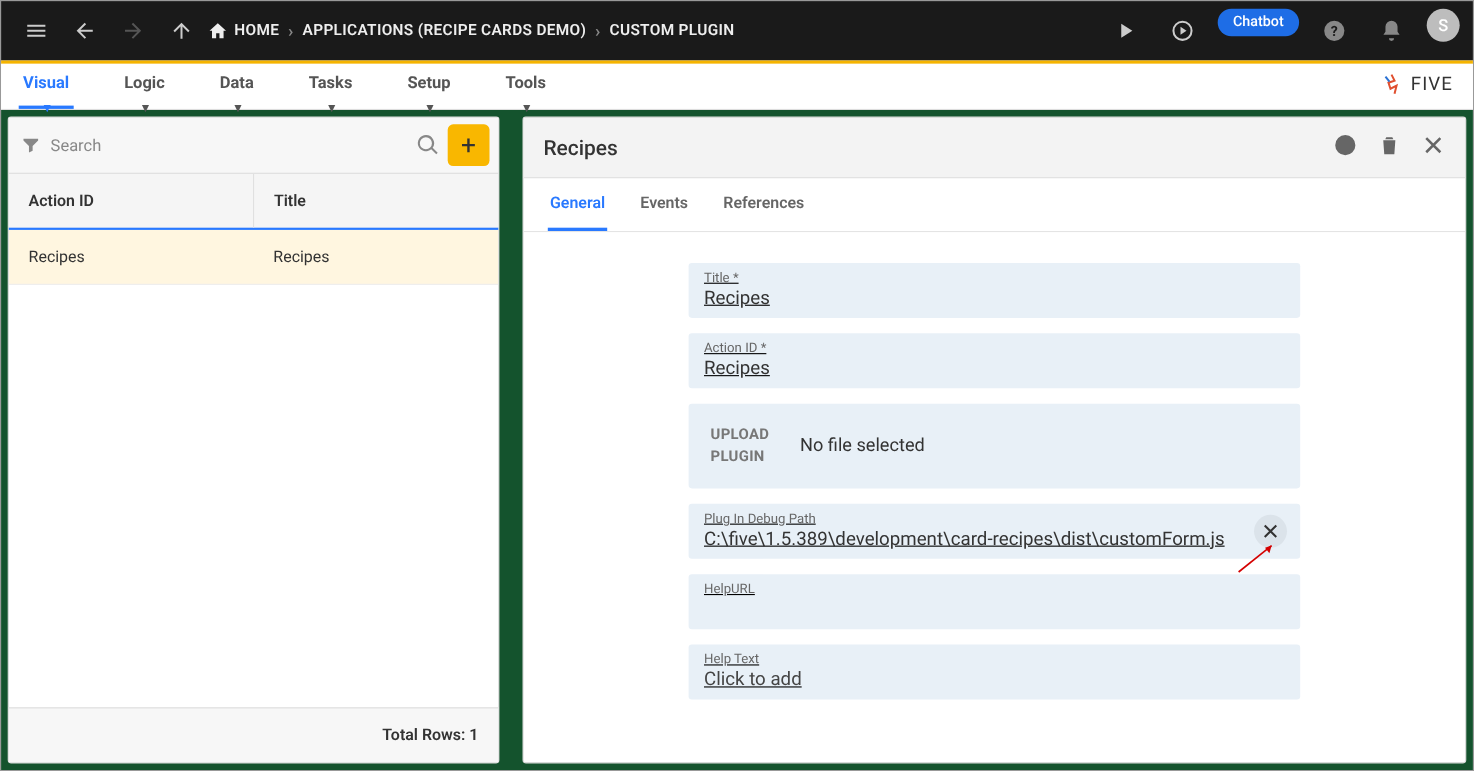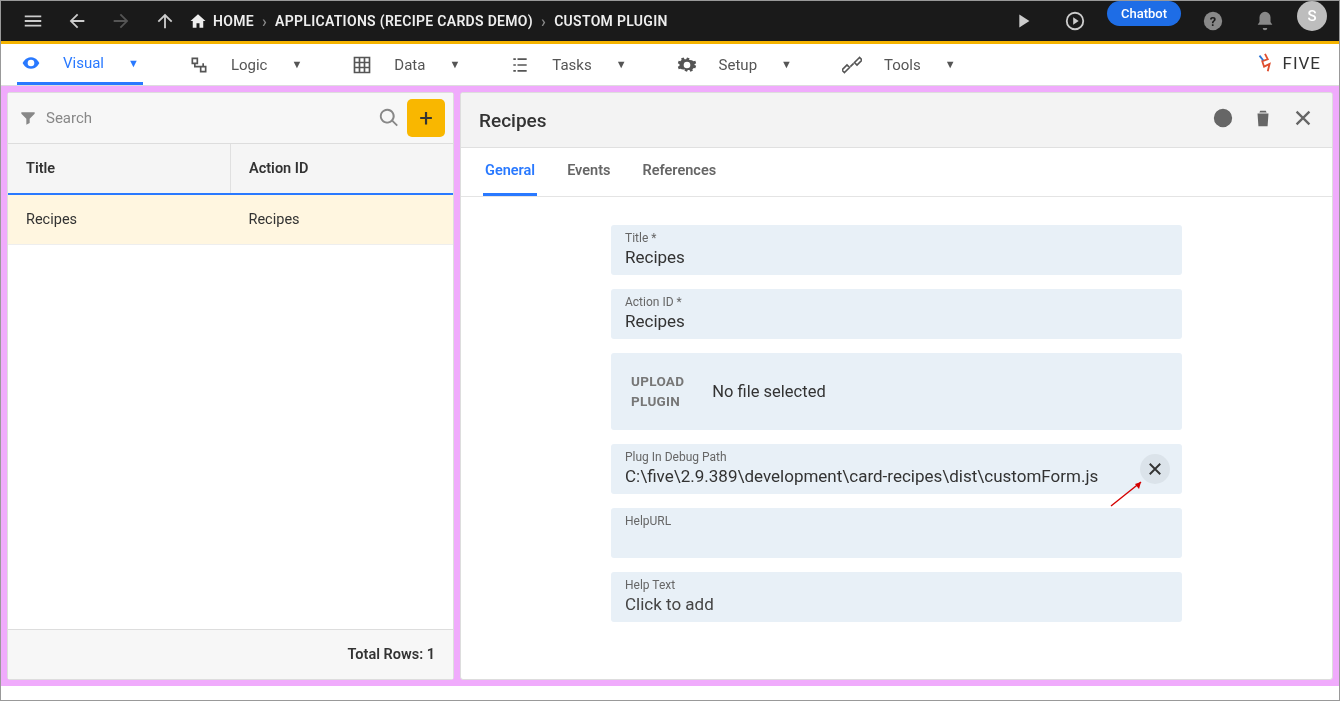--- a/index.html
+++ b/index.html
@@ -1,41 +1,41 @@
 <!DOCTYPE html>
 <html><head>
 <meta charset="utf-8">
 <style>
   * { box-sizing: border-box; margin: 0; padding: 0; font-family: Roboto, Arial, sans-serif; }
   body { width: 1340px; height: 701px; background: #fff; overflow: hidden; border: 1px solid #999; }
   
   
-  .topbar { height: 40px; background: #1a1a1a; display: flex; align-items: center; color: #fff; padding: 0 12px; justify-content: space-between; }
+  .topbar { height: 54px; background: #1a1a1a; display: flex; align-items: center; color: #fff; padding: 0 12px; justify-content: space-between; }
   .topbar-left { display: flex; align-items: center; gap: 4px; }
   .topbar-right { display: flex; align-items: flex-start; gap: 12px; }
   .icon-btn { width: 40px; height: 40px; display: flex; align-items: center; justify-content: center; color: #ccc; cursor: pointer; border-radius: 50%; }
   .icon-btn svg { width: 22px; height: 22px; fill: currentColor; }
   .icon-btn.disabled { color: #555; cursor: default; }
   .breadcrumb { display: flex; align-items: center; gap: 8px; font-size: 14px; font-weight: 600; letter-spacing: 0.3px; }
   .breadcrumb .chev { color: #888; font-size: 16px; }
   .breadcrumb .crumb { color: #eee; cursor: pointer; }
   .chatbot-btn { background: #1e6de6; color: #fff; padding: 5px 14px; border-radius: 14px; font-size: 13px; font-weight: 500; cursor: pointer; }
   .avatar { width: 30px; height: 30px; border-radius: 50%; background: #bdbdbd; color: #fff; display: flex; align-items: center; justify-content: center; font-weight: 500; font-size: 15px; }
   .yellow-strip { height: 3px; background: #f5b400; }
   
   
   .menubar { height: 42px; background: #fff; display: flex; align-items: center; padding: 0 16px; gap: 42px; border-bottom: 1px solid #ddd; position: relative; }
-  .menu-item { display: flex; align-items: center; gap: 22px; font-size: 15px; font-weight: 400; color: #555; cursor: pointer; height: 100%; padding: 0 4px; }
+  .menu-item { display: flex; align-items: center; gap: 8px; font-size: 15px; font-weight: 700; color: #555; cursor: pointer; height: 100%; padding: 0 4px; flex-direction: column; }
   .menu-item.active { color: #2979ff; border-bottom: 3px solid #2979ff; }
   .menu-item svg { width: 20px; height: 20px; fill: currentColor; }
   .menu-item .drop { font-size: 11px; margin-left: 2px; }
   .logo { position: absolute; right: 18px; top: 8px; display: flex; align-items: center; gap: 6px; font-weight: 400; font-size: 17px; letter-spacing: 1px; color: #333; }
   
   
-  .main { display: flex; height: calc(100% - 54px - 3px - 42px); background: #f0abfc; }
+  .main { display: flex; height: calc(100% - 54px - 3px - 42px); background: #14532d; gap: 15px; }
   
   
   .left-panel { width: 447px; display: flex; flex-direction: column; background: #fff; margin: 6px 0 6px 6px; border: 1px solid #ddd; border-radius: 3px; }
   .search-row { display: flex; align-items: center; padding: 6px 8px; gap: 6px; background: #f7f7f7; }
   .search-row input { flex: 1; border: none; background: transparent; font-size: 15px; color: #555; outline: none; }
   .search-row input::placeholder { color: #888; }
   .filter-icon, .search-icon { color: #888; width: 24px; height: 24px; display:flex; align-items:center; justify-content:center; }
   .add-btn { width: 38px; height: 38px; background: #f9b700; border-radius: 5px; display: flex; align-items: center; justify-content: center; color: #333; cursor: pointer; font-size: 24px; font-weight: 400; }
   .table-header { display: flex; background: #f5f5f5; border-top: 1px solid #ddd; border-bottom: 2px solid #2979ff; }
   .table-header .col { flex: 1; padding: 16px 18px; font-weight: 600; font-size: 14.5px; color: #333; border-right: 1px solid #e0e0e0; }
@@ -49,21 +49,21 @@
   .right-panel { flex: 1; background: #fff; margin: 6px; border: 1px solid #ddd; border-radius: 3px; display: flex; flex-direction: column; overflow: hidden; position: relative; }
   .right-header { display: flex; align-items: center; justify-content: space-between; padding: 14px 18px; background: #f3f3f3; border-bottom: 1px solid #e0e0e0; }
   .right-header h2 { font-size: 19px; font-weight: 500; color: #333; }
   .right-header-icons { display: flex; gap: 18px; color: #666; }
   .right-header-icons span { cursor: pointer; }
   .right-header-icons svg { width: 22px; height: 22px; fill: currentColor; }
   .tabs { display: flex; gap: 28px; padding: 0 22px; border-bottom: 1px solid #e4e4e4; }
   .tab { padding: 14px 2px; font-size: 14.5px; font-weight: 600; color: #666; cursor: pointer; }
   .tab.active { color: #2979ff; border-bottom: 3px solid #2979ff; }
   .form-area { padding: 28px 150px 28px 150px; overflow: auto; flex: 1; }
-  .field { background: #e8f0f7; border-radius: 3px; padding: 6px 14px 8px; margin-bottom: 14px; position: relative; }
+  .field { background: #e8f0f7; border-radius: 3px; padding: 6px 14px 8px; margin-bottom: 14px; position: relative; text-decoration: underline; }
   .field-label { font-size: 12px; color: #666; margin-bottom: 2px; }
   .field-value { font-size: 17px; color: #333; }
   .field.placeholder .field-value { color: #444; }
   .upload-field { background: #e8f0f7; border-radius: 3px; padding: 18px 14px; margin-bottom: 14px; display: flex; align-items:center; gap: 28px; }
   .upload-label { font-size: 13.5px; font-weight: 700; color: #777; line-height: 1.5; letter-spacing: 0.3px; padding-left: 6px; }
   .upload-value { font-size: 16.5px; color: #333; }
   .field .clear-x { position: absolute; right: 12px; top: 50%; transform: translateY(-50%); width: 30px; height: 30px; border-radius: 50%; background: #dbe3ea; display: flex; align-items: center; justify-content: center; cursor: pointer; color: #333; }
   .field .clear-x svg { width: 18px; height: 18px; fill: currentColor; }
   .arrow-annotation { position: absolute; pointer-events: none; }
 </style>
@@ -197,22 +197,22 @@
       </span>
       <input type="text" placeholder="Search" style="">
       <span class="search-icon">
         <svg viewBox="0 0 24 24" width="22" height="22" fill="#888">
             <path d="M10 2a8 8 0 105.3 14l5 5 1.4-1.4-5-5A8 8 0 0010 2zm0 2a6 6 0 110 12 6 6 0 010-12z"></path>
           </svg>
       </span>
       <div class="add-btn">+</div>
     </div>
     <div class="table-header">
+      <div class="col">Action ID</div>
       <div class="col">Title</div>
-      <div class="col">Action ID</div>
     </div>
     <div class="table-body">
       <div class="table-row">
         <div class="cell">Recipes</div>
         <div class="cell">Recipes</div>
       </div>
     </div>
     <div class="table-footer">
       <span>Total Rows:</span>
       <span>1</span>
@@ -250,21 +250,21 @@
       </div>
       <div class="upload-field">
         <div class="upload-label">
           <div>UPLOAD</div>
           <div>PLUGIN</div>
         </div>
         <div class="upload-value">No file selected</div>
       </div>
       <div class="field" style="padding-right:50px;">
         <div class="field-label">Plug In Debug Path</div>
-        <div class="field-value">C:\five\2.9.389\development\card-recipes\dist\customForm.js</div>
+        <div class="field-value">C:\five\1.5.389\development\card-recipes\dist\customForm.js</div>
         <div class="clear-x">
           <svg viewBox="0 0 24 24">
               <path d="M5 5l14 14M19 5L5 19" stroke="currentColor" stroke-width="2.5" fill="none"></path>
             </svg>
         </div>
       </div>
       <div class="field" style="min-height:50px;">
         <div class="field-label">HelpURL</div>
         <div class="field-value"></div>
       </div>

